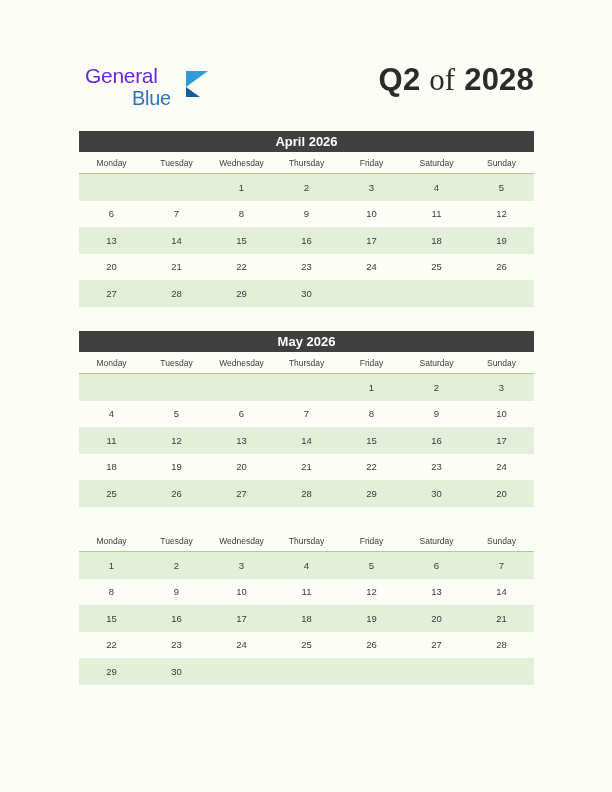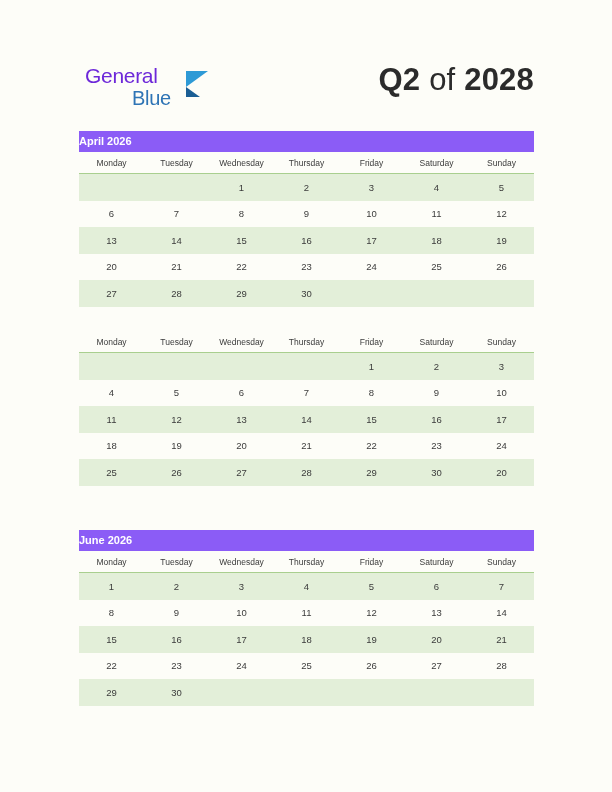--- a/index.html
+++ b/index.html
@@ -79,38 +79,40 @@
     right: 0;
     top: 4px;
     font-size: 31px;
     font-weight: bold;
     color: #2b2b2b;
     white-space: nowrap;
     letter-spacing: 0.2px;
   }
   .title .of {
     font-weight: normal;
+    font-family: Liberation Serif, serif;
   }
 
   
   .month {
     position: absolute;
     left: 79px;
     width: 455px;
   }
   .m0 { top: 131px; }
   .m1 { top: 331px; }
   .m2 { top: 530px; }
 
   .month-name {
     height: 21px;
     line-height: 21px;
-    background: #8b5cf6;
+    background: #404040;
     color: #ffffff;
-    font-size: 11px;
+    text-align: center;
+    font-size: 13px;
     font-weight: bold;
   }
   table.cal {
     border-collapse: collapse;
     width: 455px;
     table-layout: fixed;
   }
   table.cal th {
     font-size: 8.5px;
     font-weight: normal;
@@ -211,20 +213,21 @@
           <td>30</td>
           <td></td>
           <td></td>
           <td></td>
         </tr>
       </tbody>
     </table>
   </div>
 
   <div class="month m1">
+    <div class="month-name">May 2026</div>
     <table class="cal">
       <thead>
         <tr>
           <th>Monday</th>
           <th>Tuesday</th>
           <th>Wednesday</th>
           <th>Thursday</th>
           <th>Friday</th>
           <th>Saturday</th>
           <th>Sunday</th>
@@ -274,21 +277,20 @@
           <td>28</td>
           <td>29</td>
           <td>30</td>
           <td>20</td>
         </tr>
       </tbody>
     </table>
   </div>
 
   <div class="month m2">
-    <div class="month-name">June 2026</div>
     <table class="cal">
       <thead>
         <tr>
           <th>Monday</th>
           <th>Tuesday</th>
           <th>Wednesday</th>
           <th>Thursday</th>
           <th>Friday</th>
           <th>Saturday</th>
           <th>Sunday</th>

